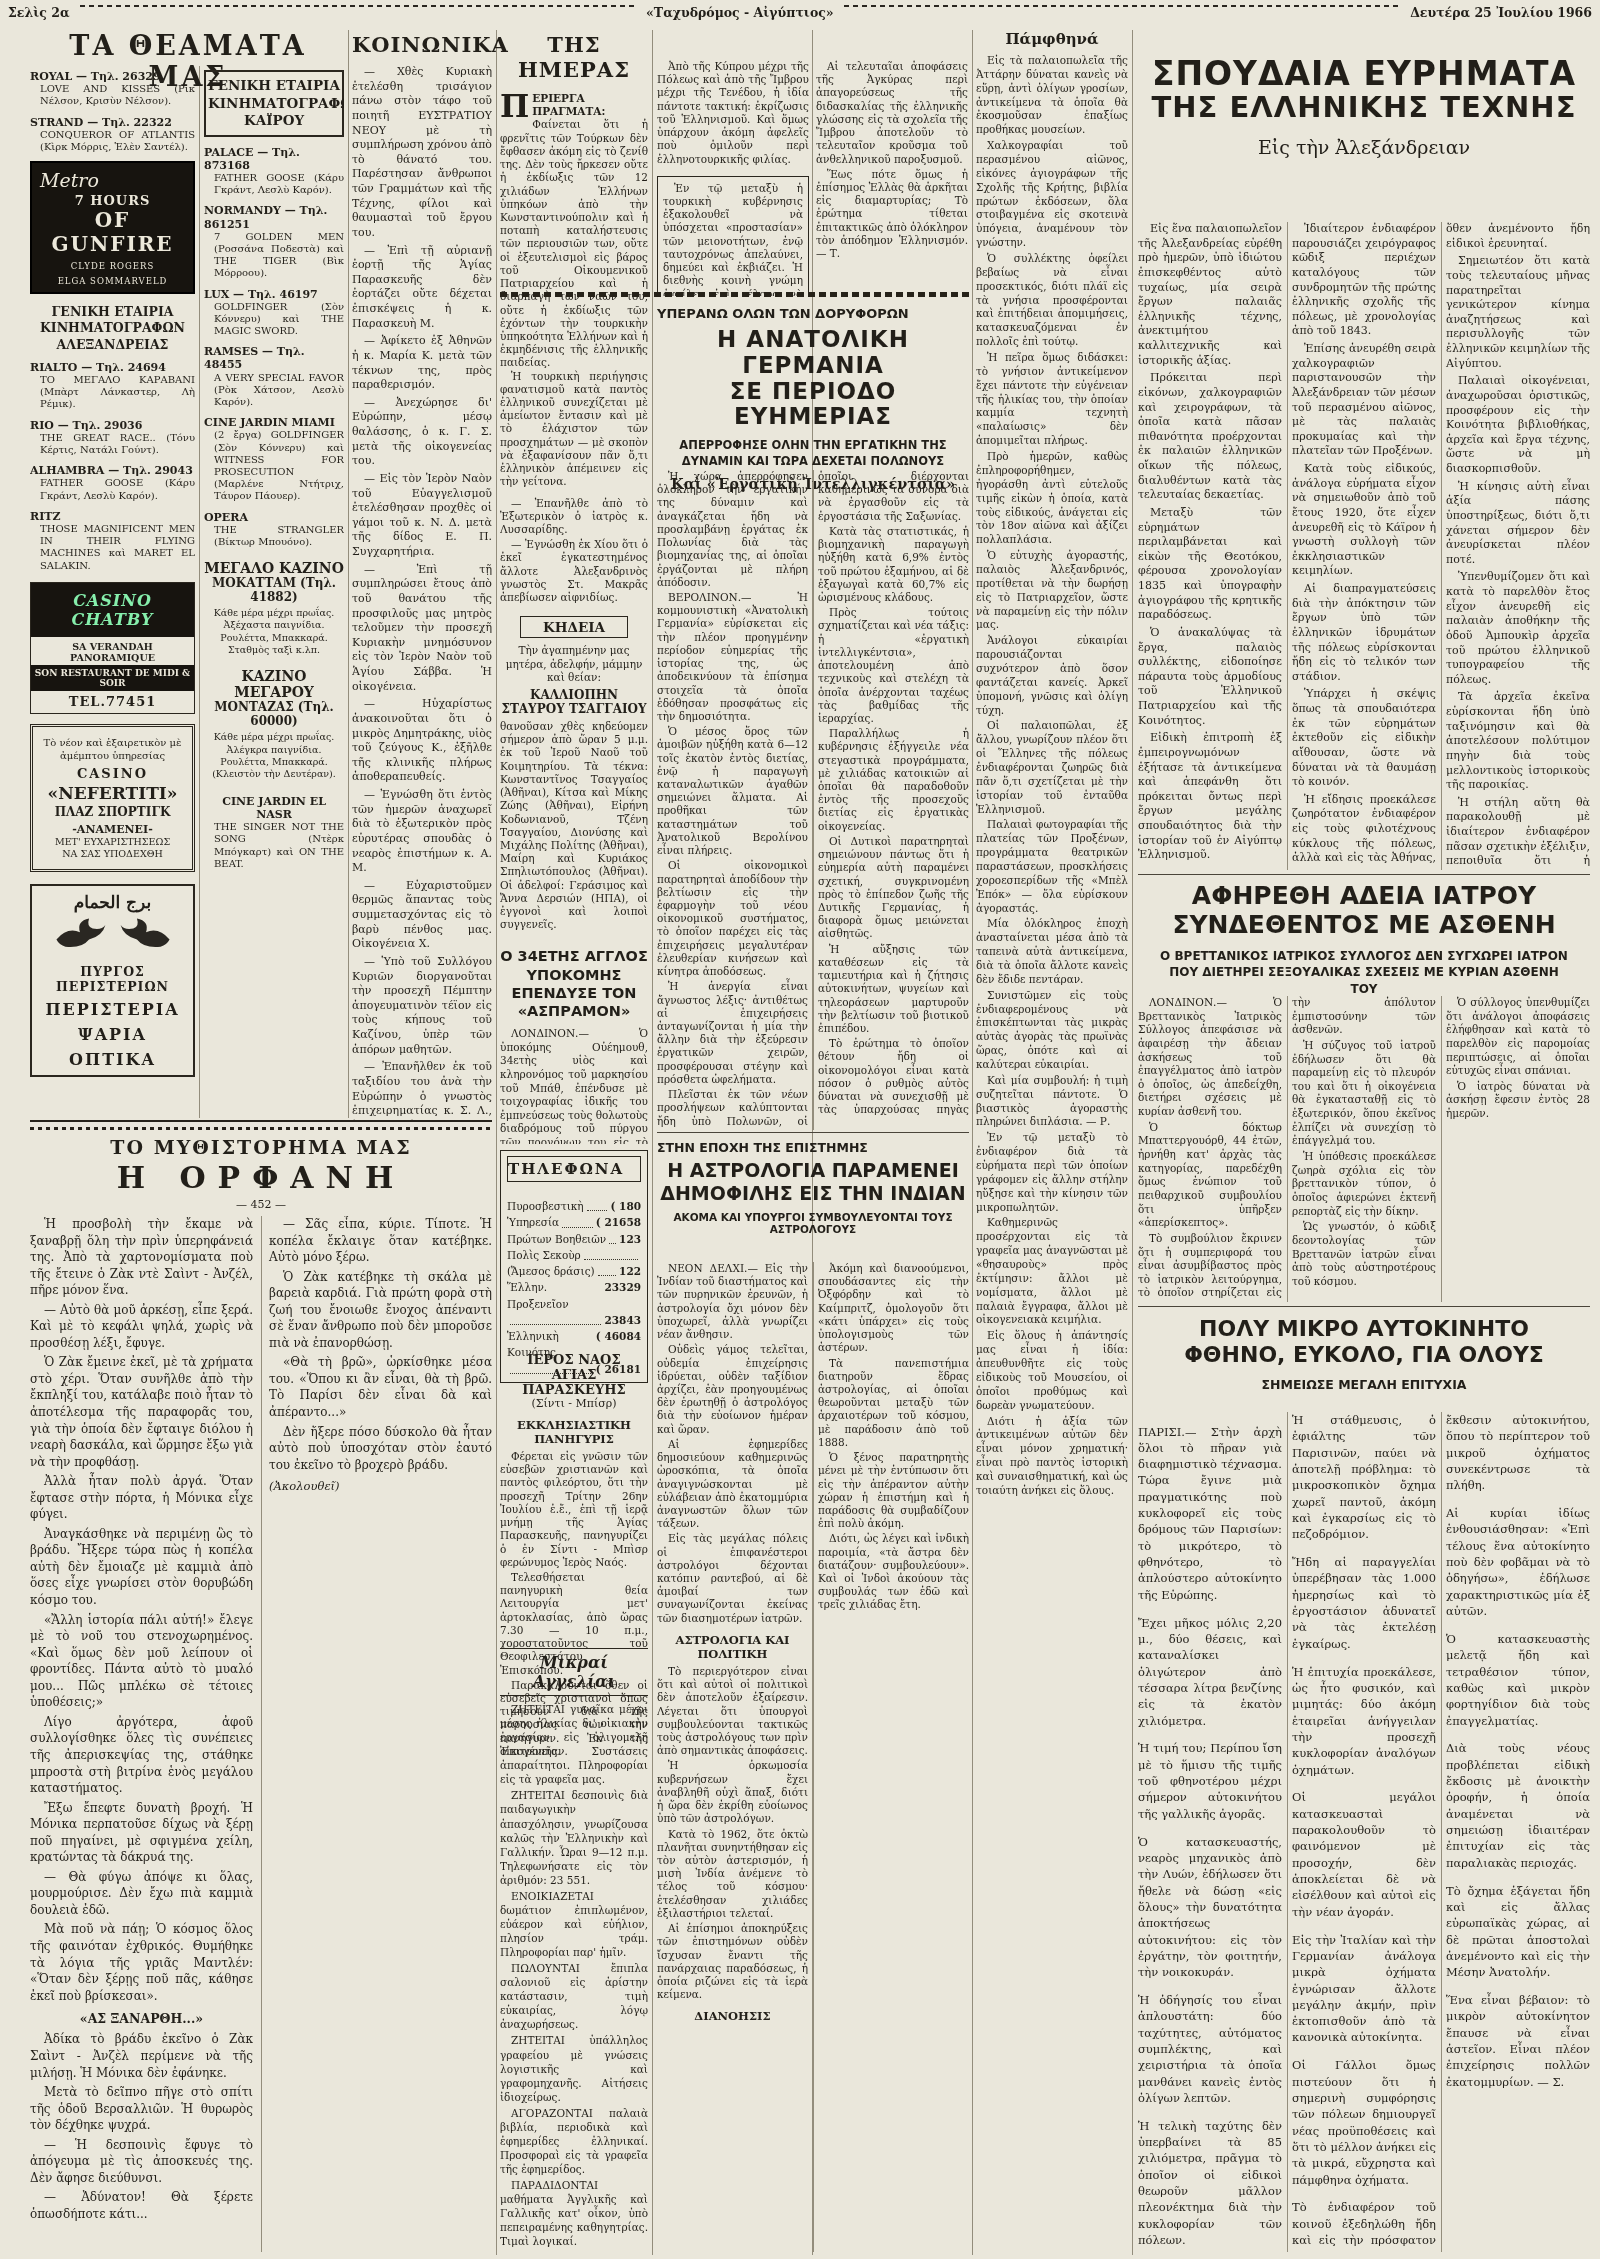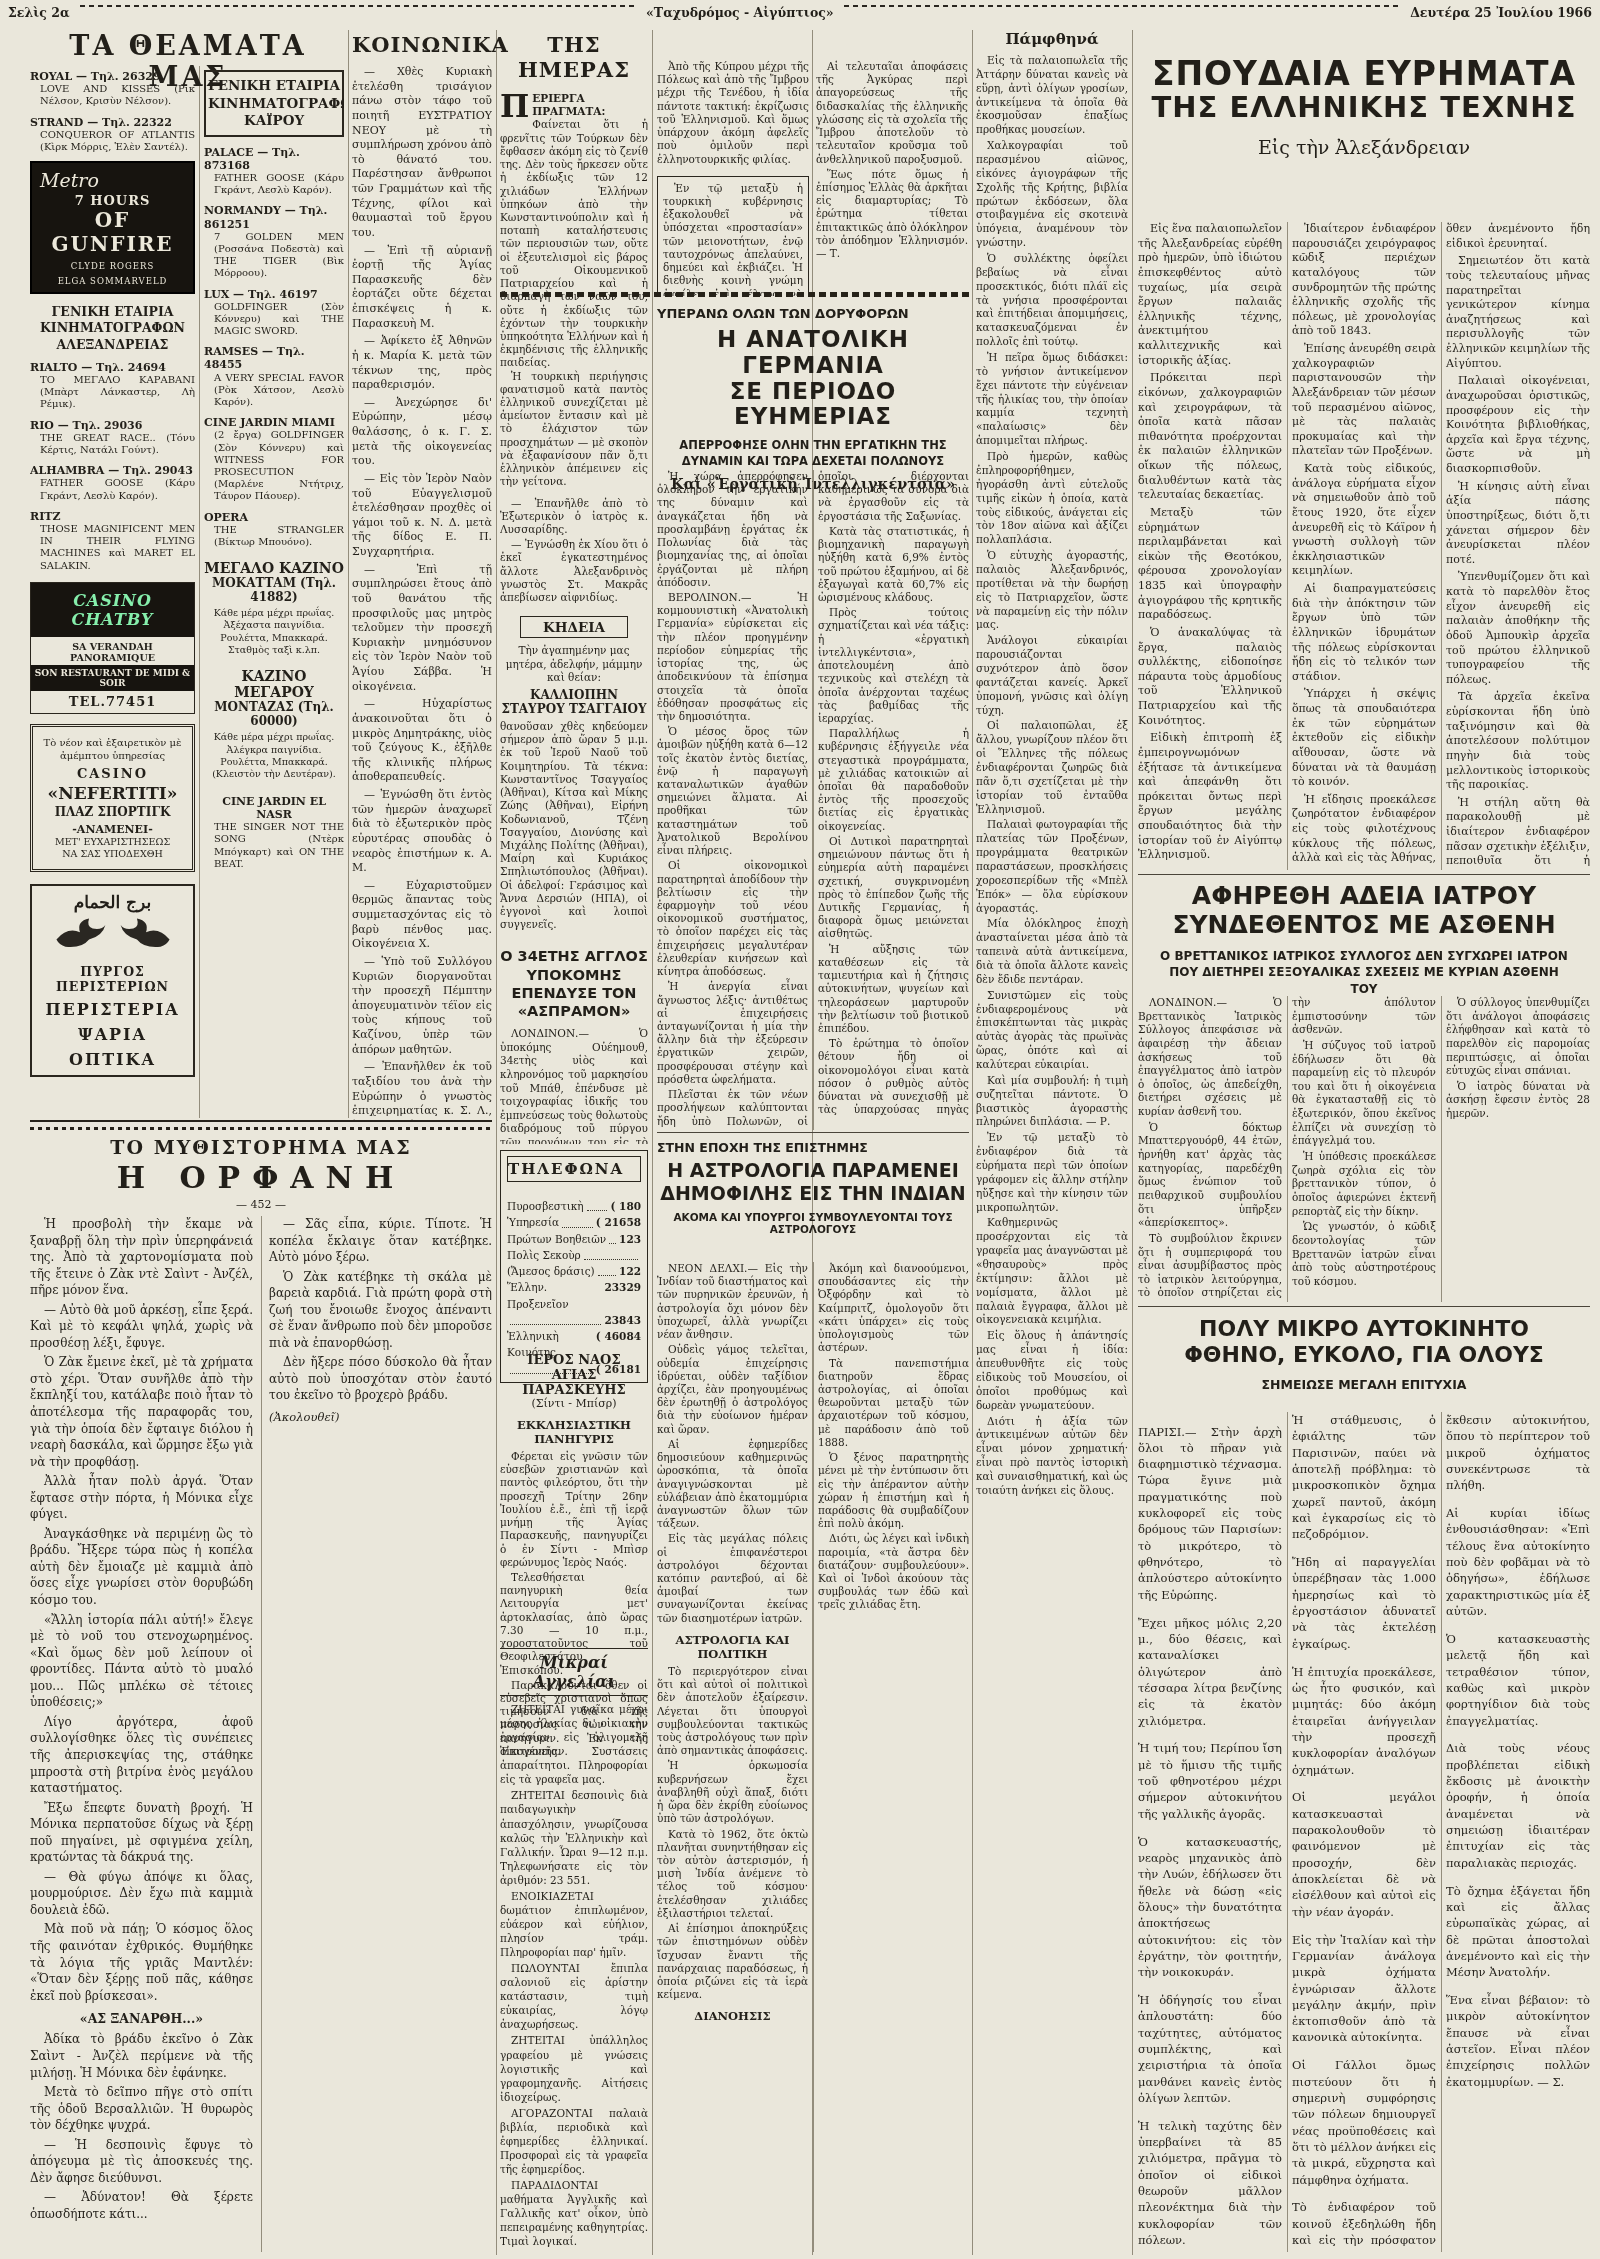--- a/index.html
+++ b/index.html
@@ -531,18 +531,19 @@
         <p>Μὰ ποῦ νὰ πάῃ; Ὁ κόσμος ὅλος τῆς φαινόταν ἐχθρικός. Θυμήθηκε τὰ λόγια τῆς γριᾶς Μαντλέν: «Ὅταν δὲν ξέρῃς ποῦ πᾶς, κάθησε ἐκεῖ ποὺ βρίσκεσαι».</p>
       </div>
     <div class="crosshead" style="font-size:12.5px">«ΑΣ ΞΑΝΑΡΘΗ...»</div>
     <div>
         <p>Ἀδίκα τὸ βράδυ ἐκεῖνο ὁ Ζὰκ Σαὶντ - Ἀνζὲλ περίμενε νὰ τῆς μιλήσῃ. Ἡ Μόνικα δὲν ἐφάνηκε.</p>
         <p>Μετὰ τὸ δεῖπνο πῆγε στὸ σπίτι τῆς ὁδοῦ Βερσαλλιῶν. Ἡ θυρωρὸς τὸν δέχθηκε ψυχρά.</p>
         <p>— Ἡ δεσποινὶς ἔφυγε τὸ ἀπόγευμα μὲ τὶς ἀποσκευές της. Δὲν ἄφησε διεύθυνσι.</p>
         <p>— Ἀδύνατον! Θὰ ξέρετε ὁπωσδήποτε κάτι...</p>
         <p>— Σᾶς εἶπα, κύριε. Τίποτε. Ἡ κοπέλα ἔκλαιγε ὅταν κατέβηκε. Αὐτὸ μόνο ξέρω.</p>
         <p>Ὁ Ζὰκ κατέβηκε τὴ σκάλα μὲ βαρειὰ καρδιά. Γιὰ πρώτη φορὰ στὴ ζωή του ἔνοιωθε ἔνοχος ἀπέναντι σὲ ἕναν ἄνθρωπο ποὺ δὲν μποροῦσε πιὰ νὰ ἐπανορθώσῃ.</p>
+        <p>«Θὰ τὴ βρῶ», ὡρκίσθηκε μέσα του. «Ὅπου κι ἂν εἶναι, θὰ τὴ βρῶ. Τὸ Παρίσι δὲν εἶναι δὰ καὶ ἀπέραντο...»</p>
         <p>Δὲν ἤξερε πόσο δύσκολο θὰ ἦταν αὐτὸ ποὺ ὑποσχόταν στὸν ἑαυτό του ἐκεῖνο τὸ βροχερὸ βράδυ.</p>
       </div>
     <div class="novel-end">(Ἀκολουθεῖ)</div>
   </div>
 
 </div>
 
 </body></html>

